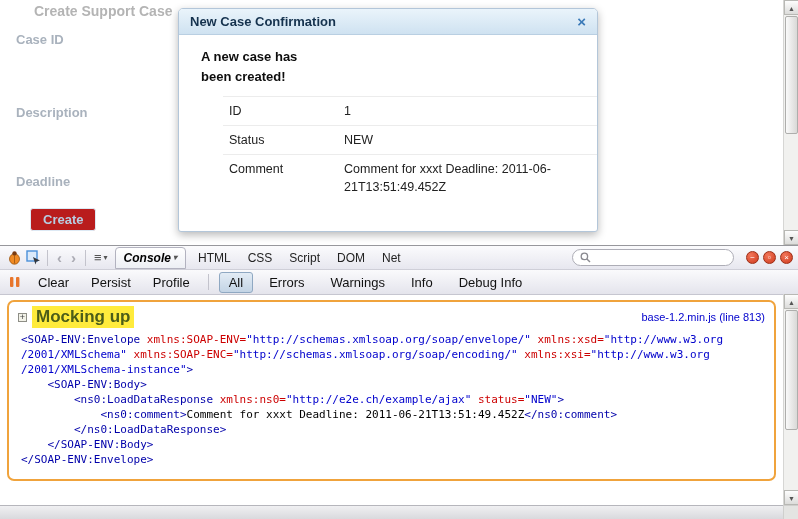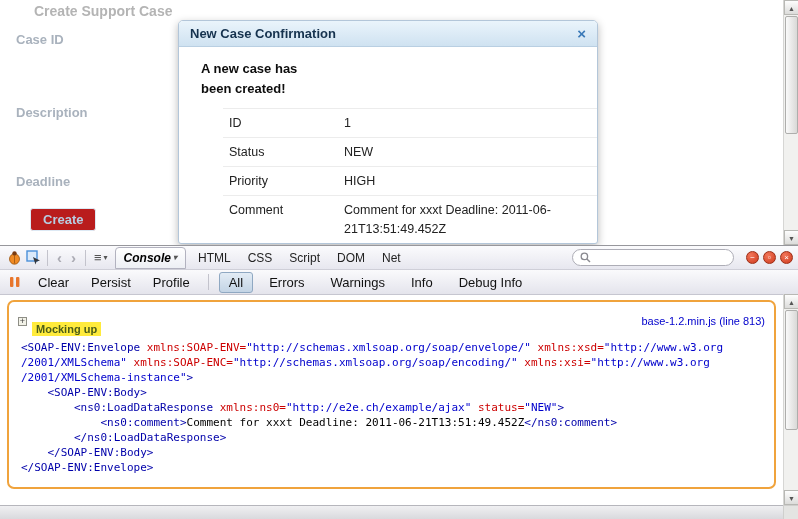--- a/index.html
+++ b/index.html
@@ -9,21 +9,21 @@
 
   
   .page-area { position:absolute; left:0; top:0; width:783px; height:245px; background:#fff; }
   .page-title { position:absolute; left:34px; top:3px; font-size:14px; font-weight:bold; color:#b4b4b4; }
   .page-label { position:absolute; left:16px; font-size:13px; font-weight:bold; color:#a9b2bd; }
   .lbl-caseid { top:32px; } .lbl-desc { top:105px; } .lbl-deadline { top:174px; }
   .faded-create { position:absolute; left:30px; top:208px; font-size:13px; font-weight:bold; color:#b7cde2;
     background:#b91c1c; border:1px solid #dde9f4; border-radius:3px; padding:3px 12px; }
 
   
-  .modal { position:absolute; left:178px; top:20px; width:420px; height:224px; background:#fff;
+  .modal { position:absolute; left:178px; top:8px; width:420px; height:224px; background:#fff;
     border:1px solid #b3c6d9; border-radius:5px 5px 3px 3px; box-shadow:0 3px 9px rgba(0,0,0,.28); }
   .modal-header { height:26px; display:flex; align-items:center; padding:0 11px;
     background:linear-gradient(#eaf4fb, #cfe2f1); border-bottom:1px solid #b9cfe2; border-radius:4px 4px 0 0; }
   .modal-title { font-size:13px; font-weight:bold; color:#15324e; }
   .modal-close { margin-left:auto; font-size:15px; font-weight:bold; color:#3b7ab8; cursor:pointer; line-height:1; }
   .modal-body { padding-top:8px; font-size:12.5px; color:#1a1a1a; }
   .modal-message { margin:4px 0 10px 22px; width:128px; font-size:13px; font-weight:bold; line-height:1.5; color:#0d0d0d; }
   .m-row { display:flex; padding:5px 18px 5px 6px; border-top:1px solid #ececec; line-height:1.45;margin-left:44px; }
   .m-label { width:115px; flex:none; color:#222; }
   .m-value { flex:1; color:#222; }
@@ -64,21 +64,21 @@
   .tb-btn { font-size:13px; color:#111; padding:3px 8px; cursor:pointer; border-radius:3px; }
   .filter-btn { font-size:13px; color:#111; padding:2px 9px; cursor:pointer; border:1px solid transparent; border-radius:3px; }
   .filter-btn.active { border:1px solid #8fa8c2; background:linear-gradient(#e3ecf5,#c3d4e5); }
 
   
   .console-body { position:absolute; left:0; top:49px; width:783px; height:211px; background:#fff; overflow:hidden; }
   .log-entry { margin:5px 7px 0 7px; border:2px solid #f0a33c; border-radius:7px; padding:4px 9px 12px 9px; }
   .entry-head { display:flex; align-items:center; margin-bottom:4px; }
   .expander { width:9px; height:9px; border:1px solid #8e8e86; background:#f2f2e8; color:#444;
     font-size:9px; line-height:7px; text-align:center; margin-right:5px; cursor:pointer; flex:none; }
-  .entry-label { font-size:11px; font-weight:bold; color:#4b5d19; background:#ffeb3c; padding:1px 4px;margin-top:16px; }
+  .entry-label { font-size:17px; font-weight:bold; color:#4b5d19; background:#ffeb3c; padding:1px 4px; }
   .entry-src { margin-left:auto; font-size:11px; color:#0000cc; cursor:pointer; }
   .xml { font-family:"DejaVu Sans Mono", monospace; font-size:11px; line-height:15px; white-space:pre-wrap; color:#000; padding-left:3px; }
   .tk-tag { color:#0000aa; } .tk-attr { color:#cc0000;text-align:right; } .tk-val { color:#0000cc; } .tk-text { color:#000; }
 
   
   .statusbar { position:absolute; left:0; bottom:0; width:798px; height:14px;
     background:linear-gradient(#f0f0f2,#d9d9dd); border-top:1px solid #b6b6bc; }
 </style>
 </head>
 <body>
@@ -100,24 +100,20 @@
     </div>
     <div class="modal-body">
       <div class="modal-message">A new case has been created!</div>
       <div class="m-row">
         <span class="m-label">ID</span>
         <span class="m-value">1</span>
       </div>
       <div class="m-row">
         <span class="m-label">Status</span>
         <span class="m-value">NEW</span>
-      </div>
-      <div class="m-row">
-        <span class="m-label">Priority</span>
-        <span class="m-value">HIGH</span>
       </div>
       <div class="m-row">
         <span class="m-label">Comment</span>
         <span class="m-value">Comment for xxxt Deadline: 2011-06-21T13:51:49.452Z</span>
       </div>
     </div>
   </div>
 
   <div class="sb sb-top">
     <div class="sb-btn up">▲</div>

